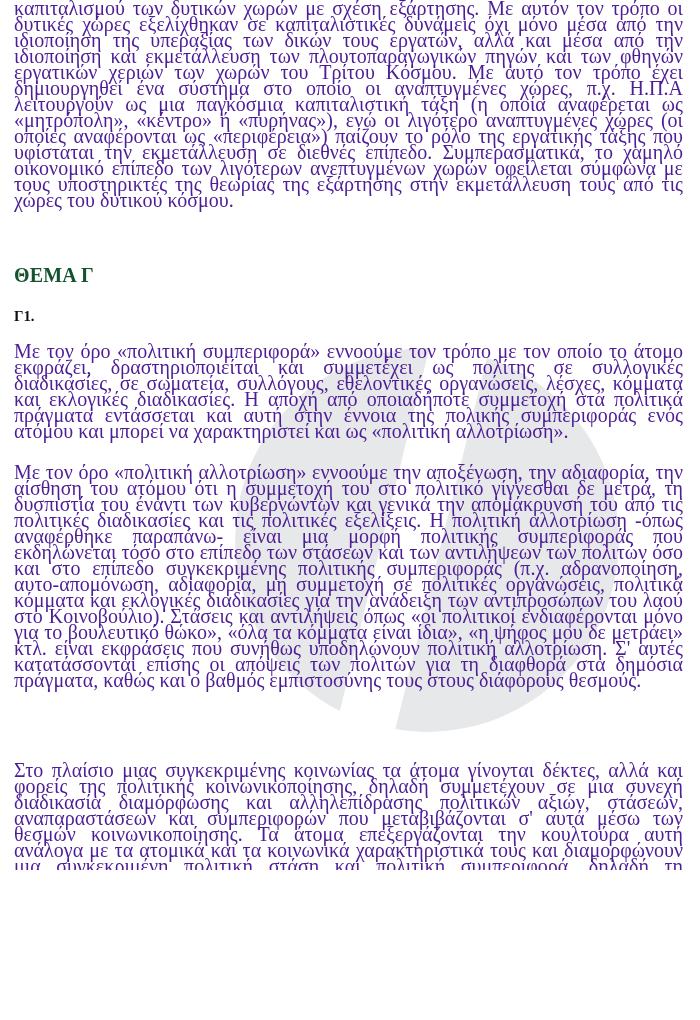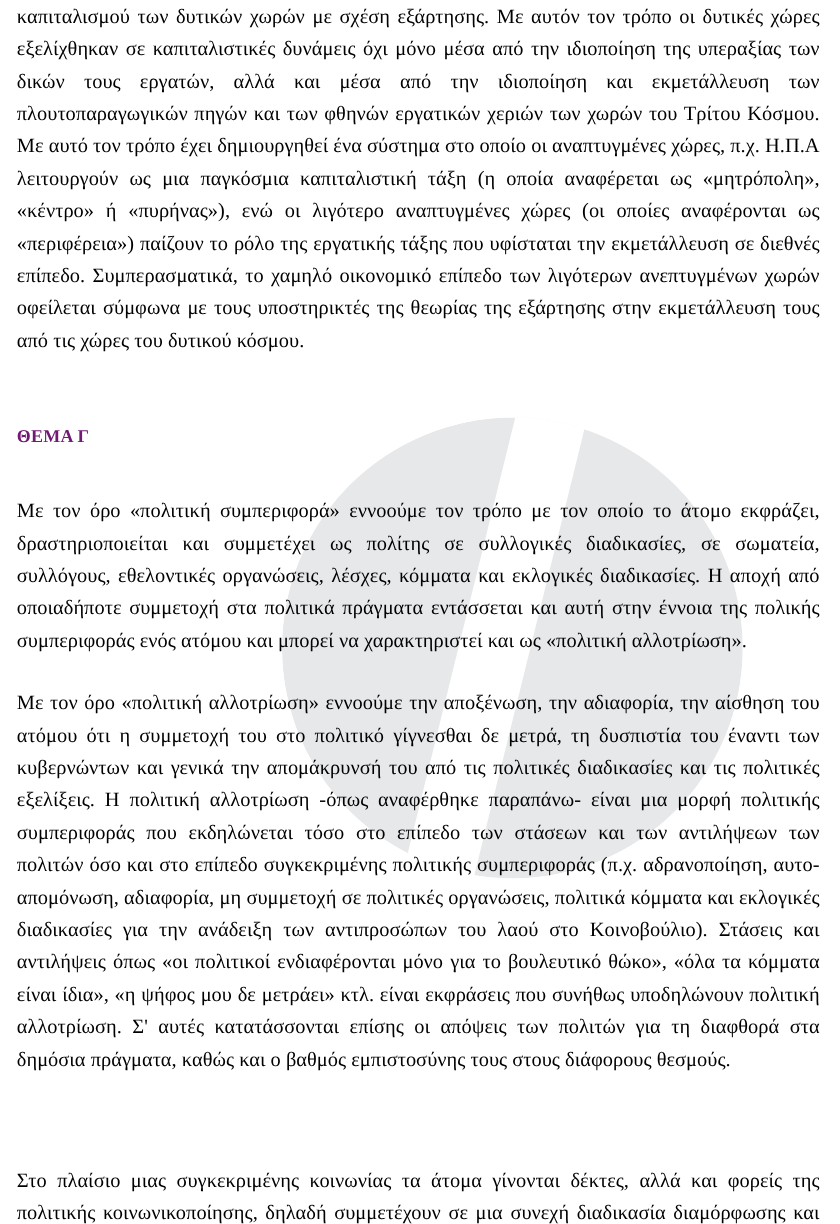--- a/index.html
+++ b/index.html
@@ -59,36 +59,36 @@
 
   
   #content {
     padding: 0 17px 0 14px;
     box-sizing: border-box;
   }
 
   p.para {
     margin: 0 0 13px 0;
     text-align: justify;
-    font-size: 17px;
-    line-height: 27px;
-    color: #000000;
+    font-size: 20px;
+    line-height: 16px;
+    color: #4c1d95;
     letter-spacing: 0.02px;
   }
   p.para:last-child { margin-bottom: 0; }
 
   p.tight { margin-bottom: 0; }
 
   h2.section-heading {
     margin: 0;
     padding: 0;
-    font-size: 15px;
+    font-size: 20px;
     line-height: 20px;
     font-weight: bold;
-    color: #701a75;
+    color: #14532d;
     letter-spacing: 0.2px;
   }
 
   h3.sub-heading {
     margin: 0;
     padding: 0;
     font-size: 14.8px;
     line-height: 20px;
     font-weight: bold;
     color: #0d1117;
@@ -133,20 +133,21 @@
   <div id="content">
 
     <p class="para">καπιταλισμού των δυτικών χωρών με σχέση εξάρτησης. Με αυτόν τον τρόπο οι δυτικές χώρες εξελίχθηκαν σε καπιταλιστικές δυνάμεις όχι μόνο μέσα από την ιδιοποίηση της υπεραξίας των δικών τους εργατών, αλλά και μέσα από την ιδιοποίηση και εκμετάλλευση των πλουτοπαραγωγικών πηγών και των φθηνών εργατικών χεριών των χωρών του Τρίτου Κόσμου. Με αυτό τον τρόπο έχει δημιουργηθεί ένα σύστημα στο οποίο οι αναπτυγμένες χώρες, π.χ. Η.Π.Α λειτουργούν ως μια παγκόσμια καπιταλιστική τάξη (η οποία αναφέρεται ως «μητρόπολη», «κέντρο» ή «πυρήνας»), ενώ οι λιγότερο αναπτυγμένες χώρες (οι οποίες αναφέρονται ως «περιφέρεια») παίζουν το ρόλο της εργατικής τάξης που υφίσταται την εκμετάλλευση σε διεθνές επίπεδο. Συμπερασματικά, το χαμηλό οικονομικό επίπεδο των λιγότερων ανεπτυγμένων χωρών οφείλεται σύμφωνα με τους υποστηρικτές της θεωρίας της εξάρτησης  στην εκμετάλλευση τους από τις χώρες του δυτικού κόσμου.</p>
 
     <div class="gap-large"></div>
 
     <h2 class="section-heading">ΘΕΜΑ Γ</h2>
 
     <div class="gap-mid"></div>
 
+    <h3 class="sub-heading">Γ1.</h3>
 
     <div class="gap-small"></div>
 
     <p class="para"><span>Με τον όρο </span><b class="term">«πολιτική συμπεριφορά»</b><span> εννοούμε τον τρόπο με τον οποίο το άτομο εκφράζει, δραστηριοποιείται και συμμετέχει ως πολίτης σε συλλογικές διαδικασίες, σε σωματεία, συλλόγους, εθελοντικές οργανώσεις, λέσχες, κόμματα και εκλογικές διαδικασίες. Η αποχή από οποιαδήποτε συμμετοχή στα πολιτικά πράγματα εντάσσεται και αυτή στην έννοια της πολικής συμπεριφοράς ενός ατόμου και μπορεί να χαρακτηριστεί και ως «πολιτική αλλοτρίωση».</span></p>
 
     <div class="gap-xs"></div>
 
     <p class="para"><span>Με τον όρο </span><b class="term">«πολιτική αλλοτρίωση»</b><span> εννοούμε την αποξένωση, την αδιαφορία, την αίσθηση του ατόμου ότι η συμμετοχή του στο πολιτικό γίγνεσθαι δε μετρά, τη δυσπιστία του έναντι των κυβερνώντων και γενικά την απομάκρυνσή του από τις πολιτικές διαδικασίες και τις πολιτικές εξελίξεις. Η πολιτική αλλοτρίωση -όπως αναφέρθηκε παραπάνω- είναι μια μορφή πολιτικής συμπεριφοράς που εκδηλώνεται τόσο στο επίπεδο των στάσεων και των αντιλήψεων των πολιτών όσο και στο επίπεδο συγκεκριμένης πολιτικής συμπεριφοράς (π.χ. αδρανοποίηση, αυτο-απομόνωση, αδιαφορία, μη συμμετοχή σε πολιτικές οργανώσεις, πολιτικά κόμματα και εκλογικές διαδικασίες για την ανάδειξη των αντιπροσώπων του λαού στο Κοινοβούλιο). Στάσεις και αντιλήψεις όπως «οι πολιτικοί ενδιαφέρονται μόνο για το βουλευτικό θώκο», «όλα τα κόμματα είναι ίδια», «η ψήφος μου δε μετράει» κτλ. είναι εκφράσεις που συνήθως υποδηλώνουν πολιτική αλλοτρίωση. Σ' αυτές κατατάσσονται επίσης οι απόψεις των πολιτών για τη διαφθορά στα δημόσια πράγματα, καθώς και ο βαθμός εμπιστοσύνης τους στους διάφορους θεσμούς.</span></p>
 
     <div class="gap-large"></div>

